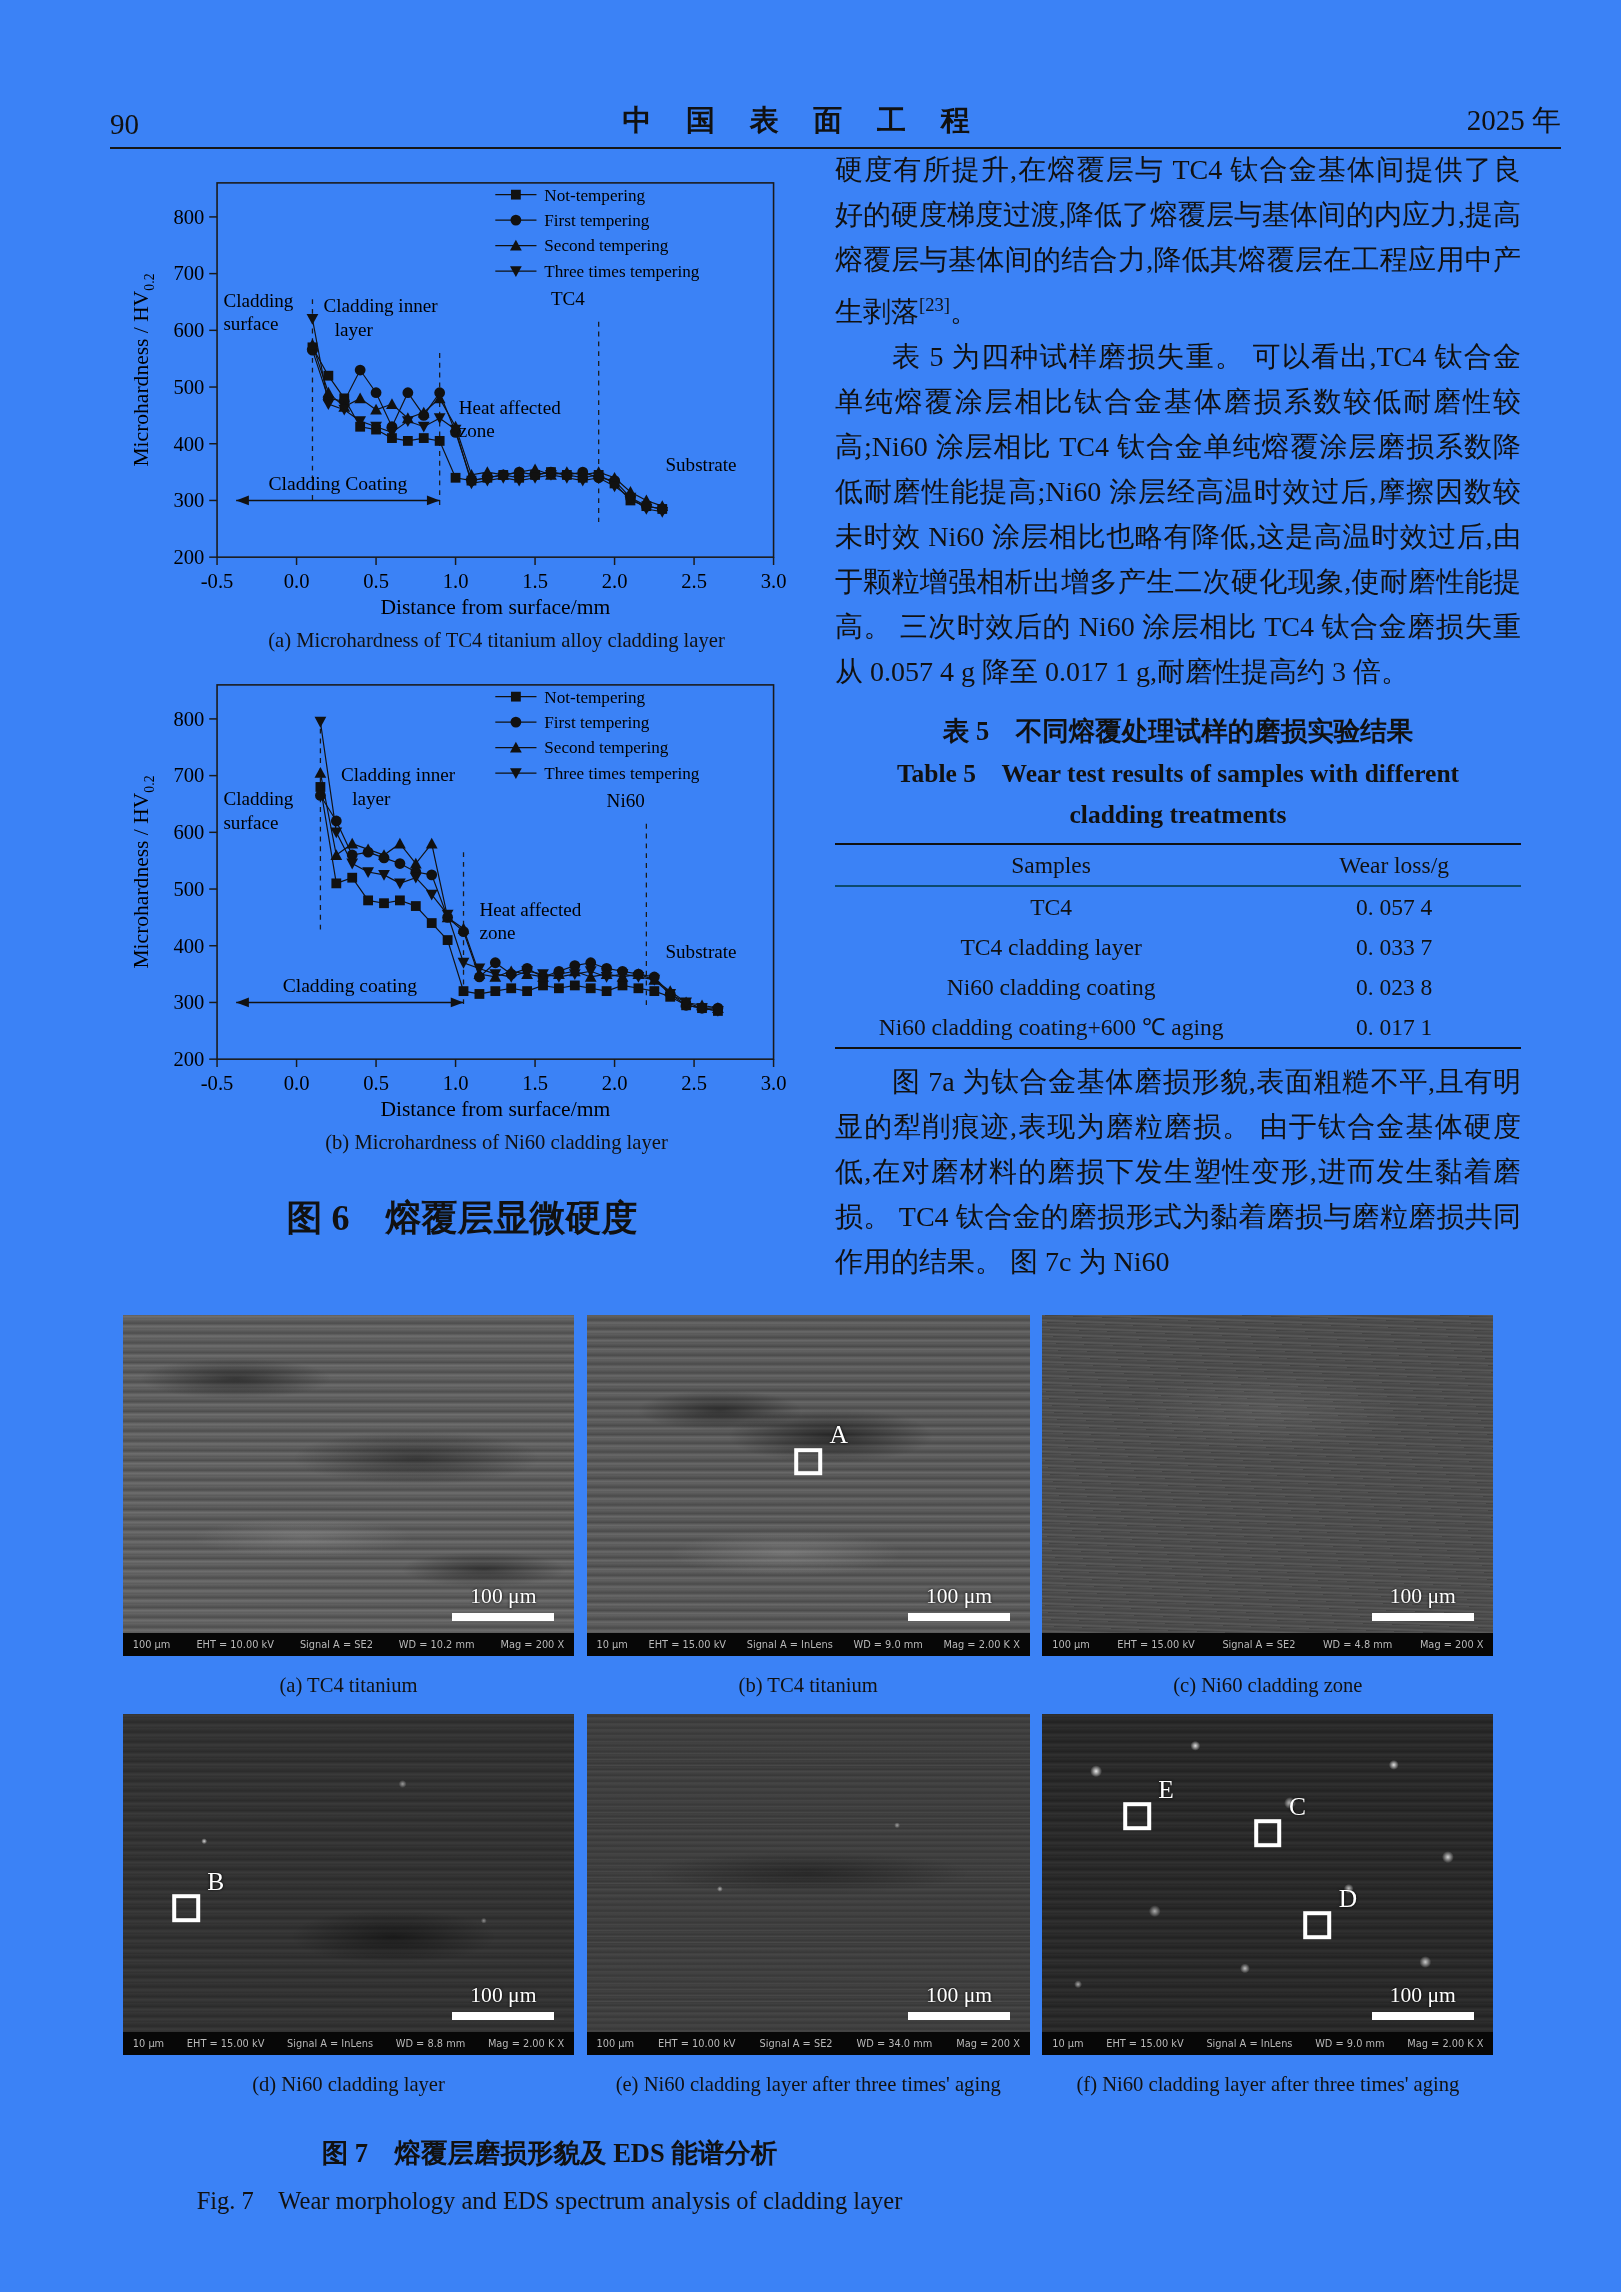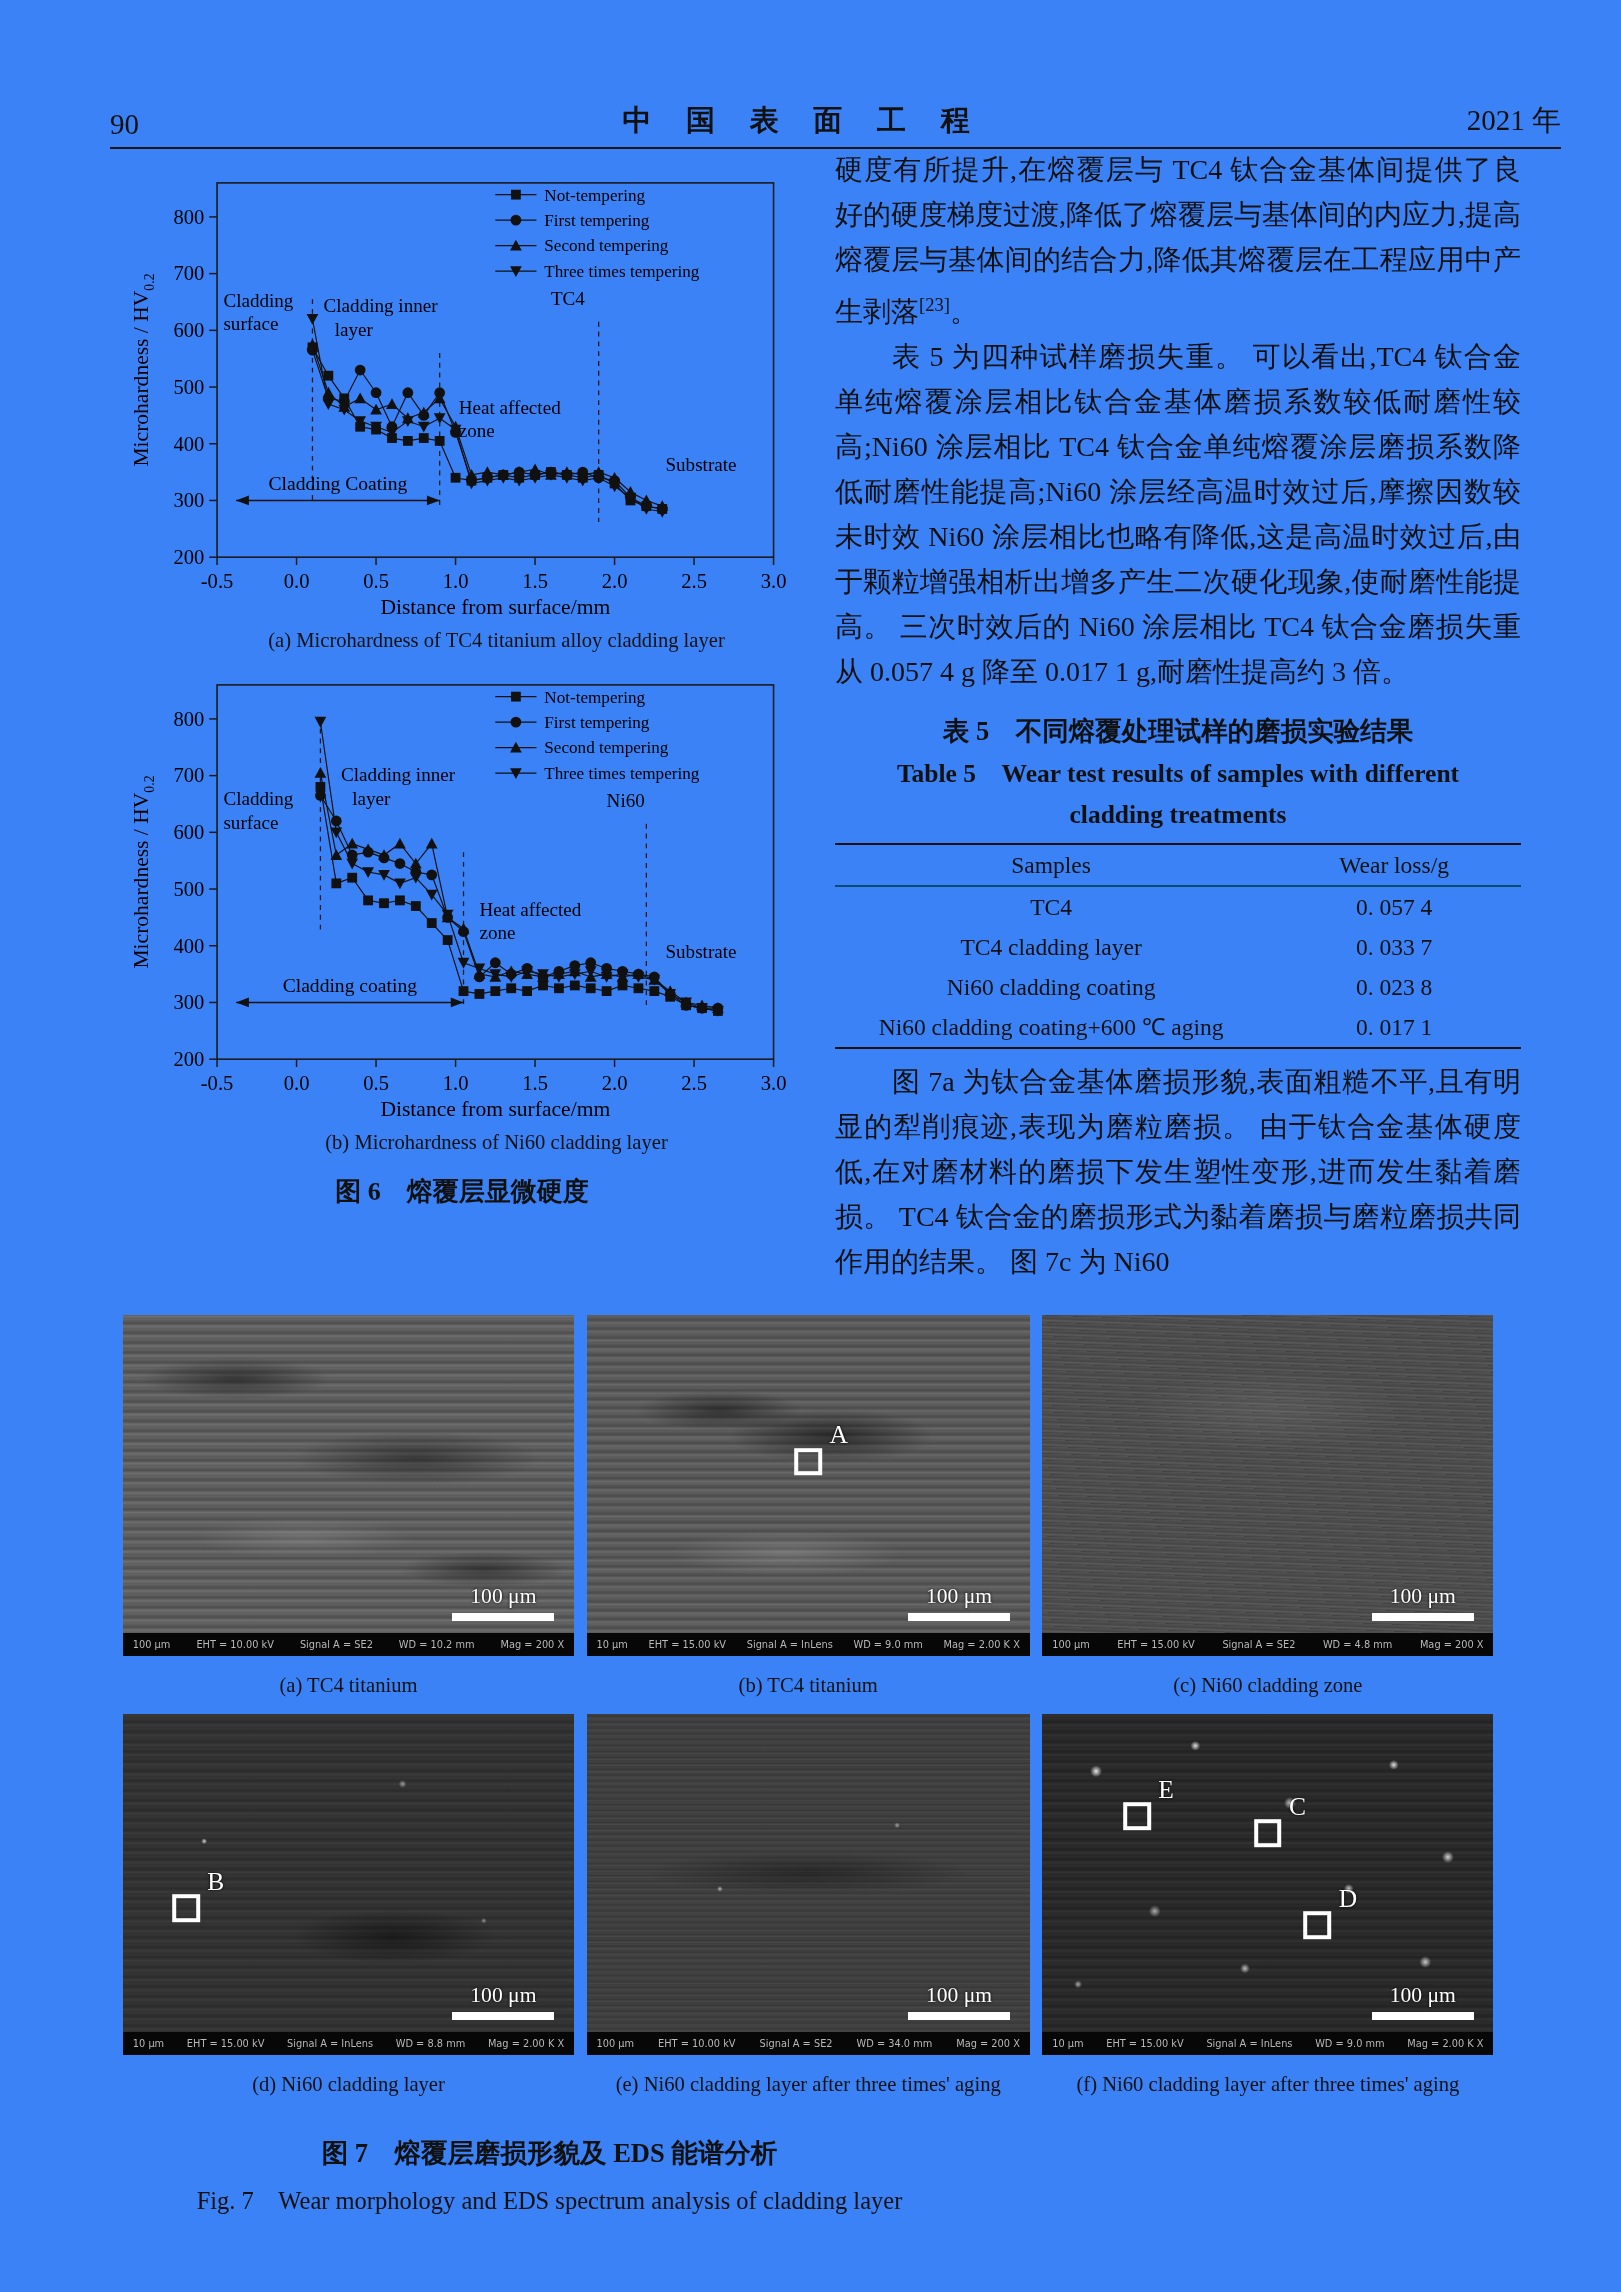--- a/index.html
+++ b/index.html
@@ -7,21 +7,21 @@
         font-family:"Liberation Serif",serif;color:#111;padding-left:44px;}
   
   .header{position:absolute;left:110px;right:104px;top:84px;height:57px;
           display:flex;justify-content:space-between;align-items:flex-end;font-size:29px;}
   .journal-title{letter-spacing:13.7px;font-weight:bold;}
   .header-rule{position:absolute;left:110px;right:104px;top:147px;border-top:2.9px solid #161616;}
   
   .left-col{position:absolute;left:123px;top:169px;width:678px;}
   .chart-caption{width:678px;box-sizing:border-box;padding-left:69px;text-align:center;
                  font-size:20.6px;height:35px;line-height:29px;}
-  .fig6-cap-zh{margin-top:11px;text-align:center;font-size:26px;font-weight:bold;}
+  .fig6-cap-zh{margin-top:31px;text-align:center;font-size:36px;font-weight:bold;}
   .fig6-cap-en{margin-top:15.7px;text-align:center;font-size:24.5px;}
   
   .right-col{position:absolute;left:835px;top:147px;width:686px;font-size:28px;
              line-height:45px;text-align:justify;}
   .right-col p{margin:0;}
   .indent{text-indent:57px;}
   sup{font-size:18.6px;}
   .tblock{margin-top:15.7px;margin-bottom:9.8px;}
   .tbl-title-zh{font-weight:bold;font-size:26.5px;text-align:center;line-height:43px;text-indent:0;}
   .tbl-title-en{font-weight:bold;font-size:25.5px;text-align:center;line-height:41px;text-indent:0;}
@@ -89,21 +89,21 @@
   .fig7-cap-en{width:853px;text-align:center;font-size:24.5px;margin-top:13.7px;}
 </style>
 </head>
 <body>
 
 <div class="page">
 
   <div class="header">
     <span>90</span>
     <span class="journal-title">中  国  表  面  工  程</span>
-    <span>2021 年</span>
+    <span>2025 年</span>
   </div>
   <div class="header-rule"></div>
 
   <div class="left-col">
     <svg id="chart-a" width="678" height="453" viewBox="0 0 692 462">
         <rect x="96" y="14" width="568" height="382" fill="none" stroke="#1a1a1a" stroke-width="1.6"></rect>
         <line x1="88" y1="396" x2="96" y2="396" stroke="#1a1a1a" stroke-width="1.5"></line>
         <text x="83" y="403" text-anchor="end" font-size="21" font-family="Liberation Serif, serif">200</text>
         <line x1="88" y1="338.1212121212121" x2="96" y2="338.1212121212121" stroke="#1a1a1a" stroke-width="1.5"></line>
         <text x="83" y="345.1212121212121" text-anchor="end" font-size="21" font-family="Liberation Serif, serif">300</text>

